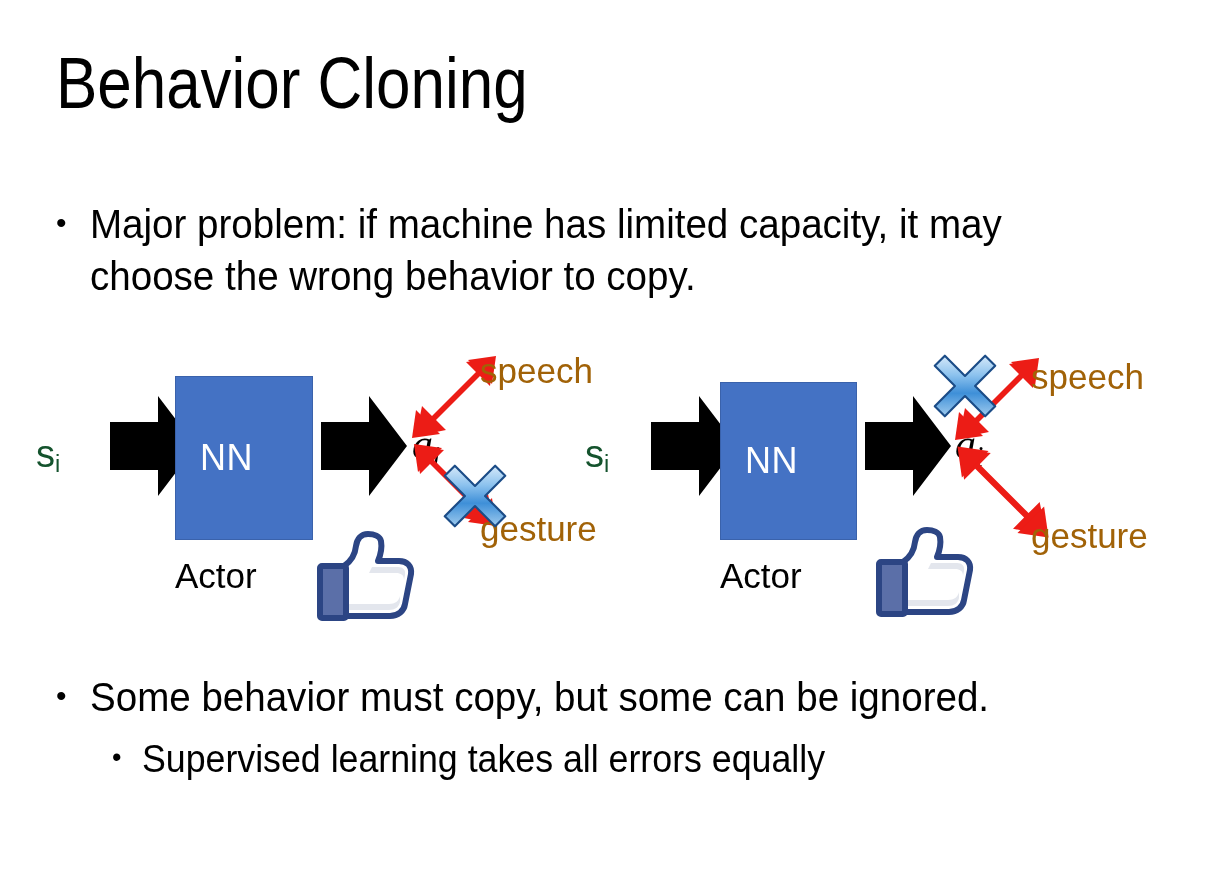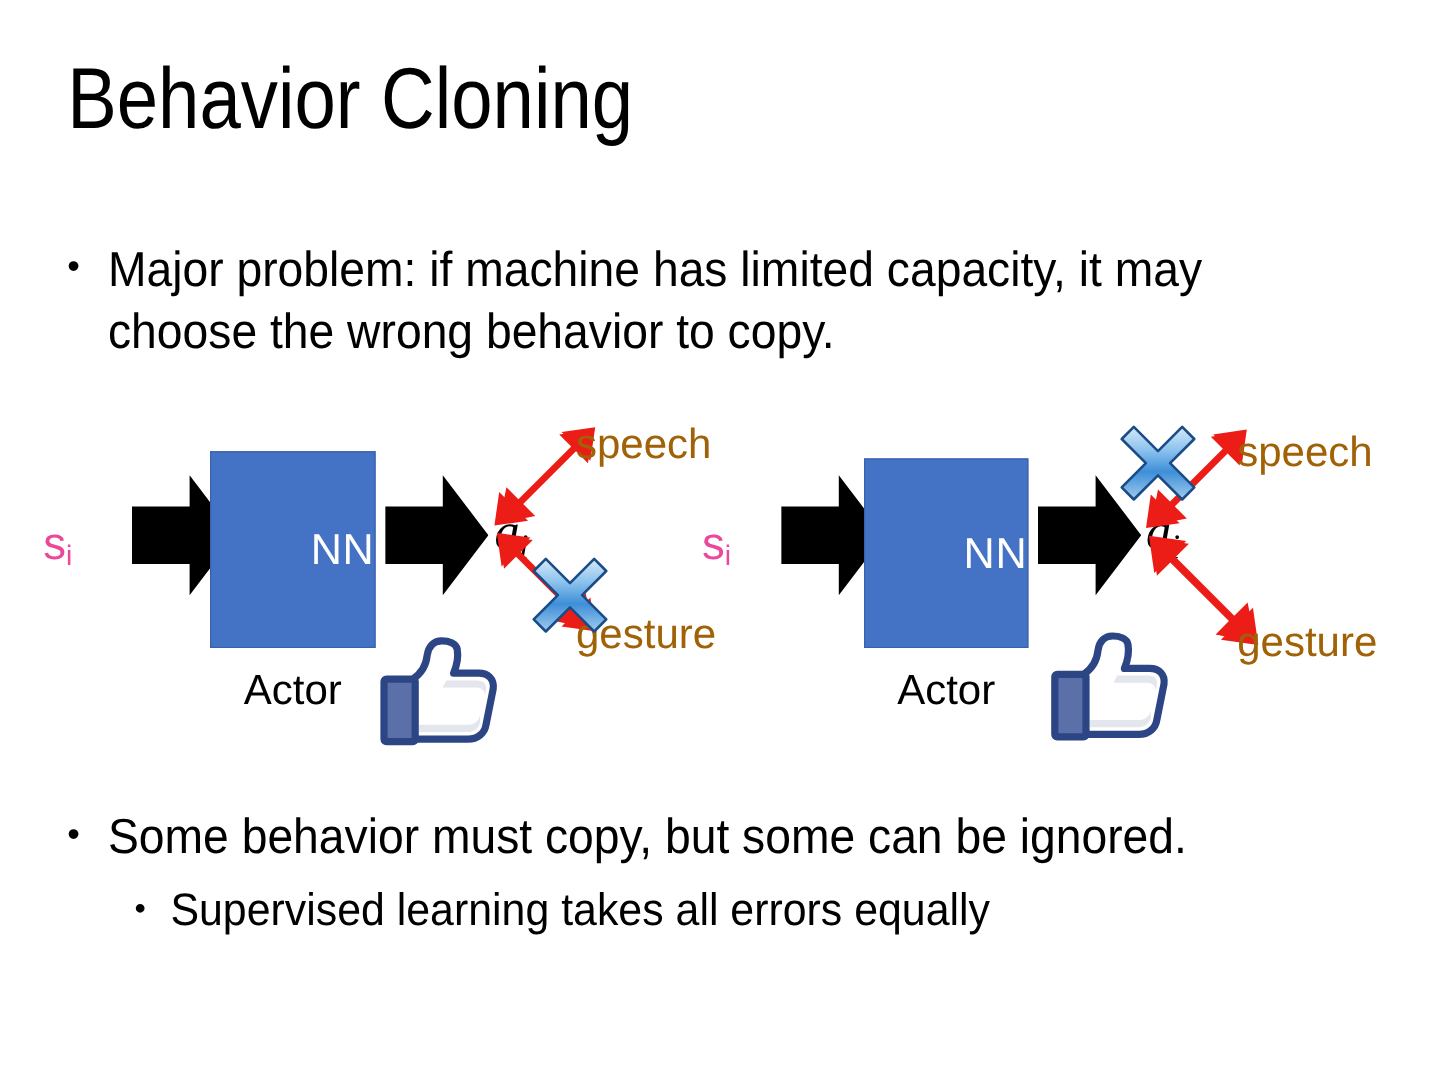--- a/index.html
+++ b/index.html
@@ -111,55 +111,55 @@
     height: 300px;
   }
   #diagram-left  { left: 18px; }
   #diagram-right { left: 565px; }
 
   .state-label {
     position: absolute;
     font-family: "Liberation Sans", sans-serif;
     font-size: 38px;
     line-height: 1;
-    color: #ec4899;
+    color: #14532d;
     white-space: nowrap;
   }
   .state-label sub {
     font-size: 0.62em;
     vertical-align: baseline;
     position: relative;
     top: 0.22em;
   }
 
   .nn-box {
     position: absolute;
     background: #4472C4;
     border: 1px solid #3a62ab;
     box-sizing: border-box;
     display: flex;
     align-items: center;
-    justify-content: flex-end;
+    justify-content: flex-start;
     padding-left: 24px;
   }
   .nn-label {
     color: #ffffff;
     font-family: "Liberation Sans", sans-serif;
     font-size: 36px;
     line-height: 1;
     letter-spacing: 0.5px;
   }
   .actor-label {
     position: absolute;
     font-family: "Liberation Sans", sans-serif;
     font-size: 35px;
     line-height: 1;
     color: #000000;
     white-space: nowrap;
-    text-align: center;
+    text-align: left;
   }
 
   .block-arrow { position: absolute; }
 
   .action-symbol {
     position: absolute;
     font-family: "Liberation Serif", serif;
     font-style: italic;
     font-size: 42px;
     line-height: 1;

